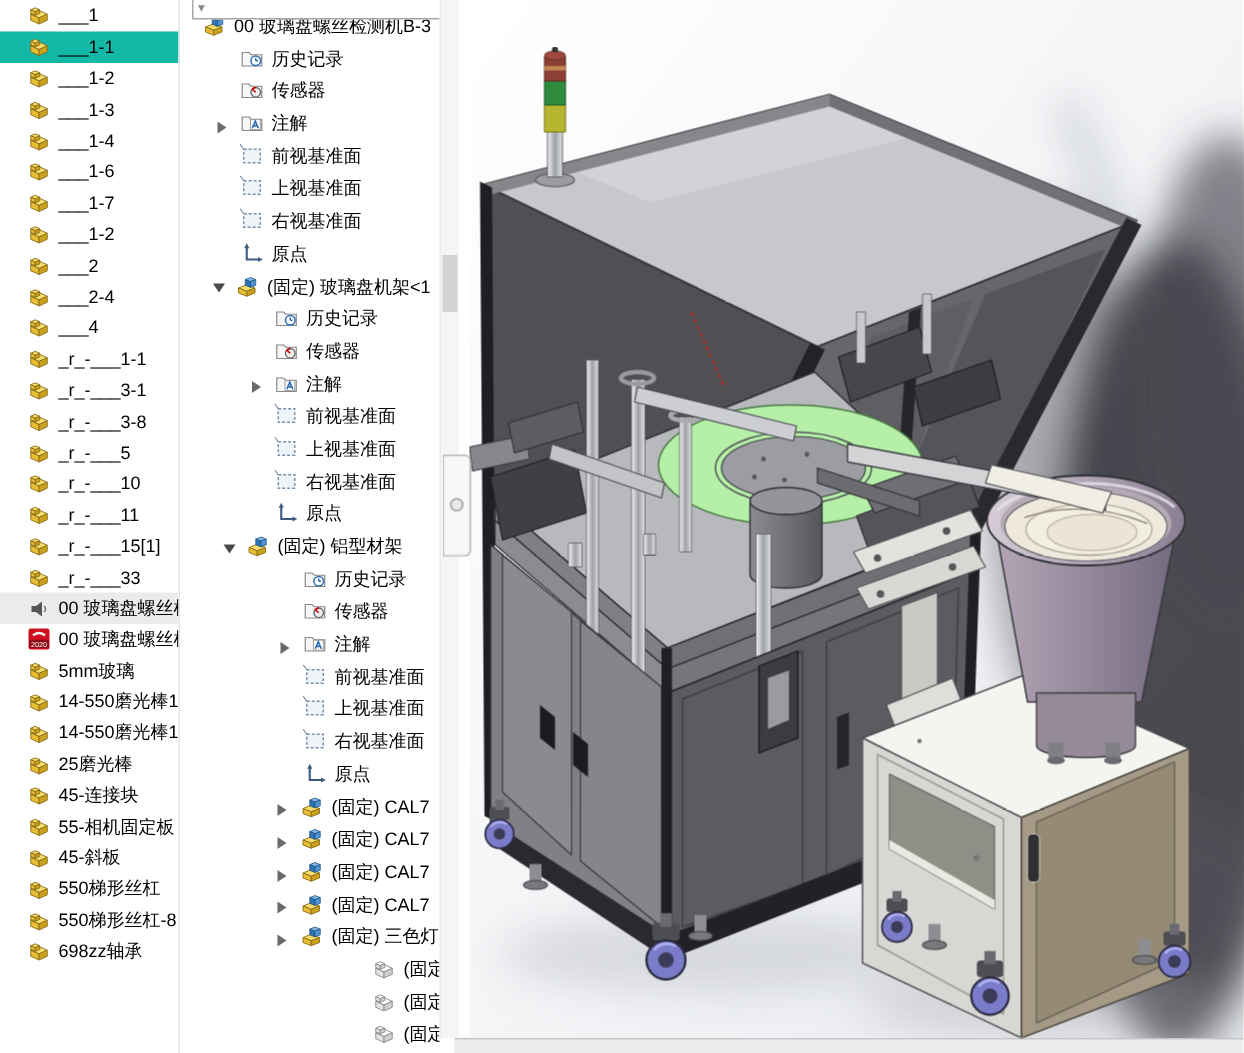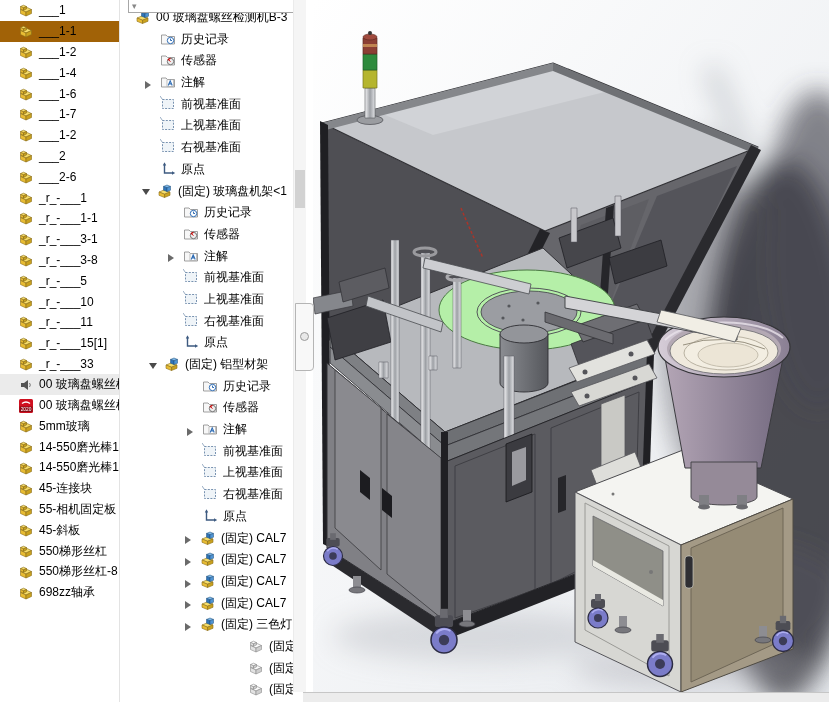--- a/index.html
+++ b/index.html
@@ -3,21 +3,21 @@
 <meta charset="utf-8">
 <style>
   html,body{margin:0;padding:0;background:#fff;}
   #app{position:relative;width:829px;height:702px;overflow:hidden;background:#fff;
        font-family:"Liberation Sans","DejaVu Sans",sans-serif;font-size:12px;color:#000;padding-left:45px;}
 
   
   .file-panel{position:absolute;left:0;top:0;width:119px;height:702px;background:#fff;
               border-right:1px solid #e3e3e3;overflow:hidden;}
   .file-row{display:flex;align-items:center;height:20.8px;padding-left:18px;white-space:nowrap;overflow:hidden;}
-  .file-row.sel{background:#a16207;}
+  .file-row.sel{background:#14b8a6;}
   .file-row.hov{background:#ebebeb;}
   .ficon{width:16px;height:16px;flex:0 0 16px;margin-right:5px;}
   .ficon svg{display:block;width:16px;height:16px;}
 
   
   .tree-panel{position:absolute;left:127px;top:0;width:166px;height:702px;background:#fff;overflow:hidden;}
   .filter-box{position:absolute;left:1px;top:-8px;width:172px;height:21px;border:1px solid #a7a7a7;
               background:#fff;z-index:3;box-sizing:border-box;}
   .filter-box .funnel{position:absolute;left:3px;bottom:1px;font-size:9px;color:#888;}
   .tree-rows{position:absolute;left:0;top:0;width:100%;padding-top:9px;}
@@ -102,20 +102,35 @@
               <g stroke="#8a6d1a" stroke-width=".6" stroke-linejoin="round">
                 <polygon points="2.5,7.5 8,5 13.5,7.5 8,10" fill="#f6dd6b"></polygon>
                 <polygon points="2.5,7.5 8,10 8,14 2.5,11.5" fill="#e8bc33"></polygon>
                 <polygon points="8,10 13.5,7.5 13.5,11.5 8,14" fill="#caa21e"></polygon>
                 <polygon points="2.5,4.5 5.5,3.2 8.5,4.5 5.5,5.8" fill="#f6dd6b"></polygon>
                 <polygon points="2.5,4.5 5.5,5.8 5.5,8.2 2.5,6.9" fill="#e8bc33"></polygon>
                 <polygon points="5.5,5.8 8.5,4.5 8.5,6.9 5.5,8.2" fill="#caa21e"></polygon>
               </g>
             </svg>
           </span>
+          <span>___1-3</span>
+        </div>
+        <div class="file-row">
+          <span class="ficon">
+            <svg viewBox="0 0 16 16">
+              <g stroke="#8a6d1a" stroke-width=".6" stroke-linejoin="round">
+                <polygon points="2.5,7.5 8,5 13.5,7.5 8,10" fill="#f6dd6b"></polygon>
+                <polygon points="2.5,7.5 8,10 8,14 2.5,11.5" fill="#e8bc33"></polygon>
+                <polygon points="8,10 13.5,7.5 13.5,11.5 8,14" fill="#caa21e"></polygon>
+                <polygon points="2.5,4.5 5.5,3.2 8.5,4.5 5.5,5.8" fill="#f6dd6b"></polygon>
+                <polygon points="2.5,4.5 5.5,5.8 5.5,8.2 2.5,6.9" fill="#e8bc33"></polygon>
+                <polygon points="5.5,5.8 8.5,4.5 8.5,6.9 5.5,8.2" fill="#caa21e"></polygon>
+              </g>
+            </svg>
+          </span>
           <span>___1-4</span>
         </div>
         <div class="file-row">
           <span class="ficon">
             <svg viewBox="0 0 16 16">
               <g stroke="#8a6d1a" stroke-width=".6" stroke-linejoin="round">
                 <polygon points="2.5,7.5 8,5 13.5,7.5 8,10" fill="#f6dd6b"></polygon>
                 <polygon points="2.5,7.5 8,10 8,14 2.5,11.5" fill="#e8bc33"></polygon>
                 <polygon points="8,10 13.5,7.5 13.5,11.5 8,14" fill="#caa21e"></polygon>
                 <polygon points="2.5,4.5 5.5,3.2 8.5,4.5 5.5,5.8" fill="#f6dd6b"></polygon>
@@ -177,36 +192,36 @@
               <g stroke="#8a6d1a" stroke-width=".6" stroke-linejoin="round">
                 <polygon points="2.5,7.5 8,5 13.5,7.5 8,10" fill="#f6dd6b"></polygon>
                 <polygon points="2.5,7.5 8,10 8,14 2.5,11.5" fill="#e8bc33"></polygon>
                 <polygon points="8,10 13.5,7.5 13.5,11.5 8,14" fill="#caa21e"></polygon>
                 <polygon points="2.5,4.5 5.5,3.2 8.5,4.5 5.5,5.8" fill="#f6dd6b"></polygon>
                 <polygon points="2.5,4.5 5.5,5.8 5.5,8.2 2.5,6.9" fill="#e8bc33"></polygon>
                 <polygon points="5.5,5.8 8.5,4.5 8.5,6.9 5.5,8.2" fill="#caa21e"></polygon>
               </g>
             </svg>
           </span>
-          <span>___2-6</span>
-        </div>
-        <div class="file-row">
-          <span class="ficon">
-            <svg viewBox="0 0 16 16">
-              <g stroke="#8a6d1a" stroke-width=".6" stroke-linejoin="round">
-                <polygon points="2.5,7.5 8,5 13.5,7.5 8,10" fill="#f6dd6b"></polygon>
-                <polygon points="2.5,7.5 8,10 8,14 2.5,11.5" fill="#e8bc33"></polygon>
-                <polygon points="8,10 13.5,7.5 13.5,11.5 8,14" fill="#caa21e"></polygon>
-                <polygon points="2.5,4.5 5.5,3.2 8.5,4.5 5.5,5.8" fill="#f6dd6b"></polygon>
-                <polygon points="2.5,4.5 5.5,5.8 5.5,8.2 2.5,6.9" fill="#e8bc33"></polygon>
-                <polygon points="5.5,5.8 8.5,4.5 8.5,6.9 5.5,8.2" fill="#caa21e"></polygon>
-              </g>
-            </svg>
-          </span>
-          <span>_r_-___1</span>
+          <span>___2-4</span>
+        </div>
+        <div class="file-row">
+          <span class="ficon">
+            <svg viewBox="0 0 16 16">
+              <g stroke="#8a6d1a" stroke-width=".6" stroke-linejoin="round">
+                <polygon points="2.5,7.5 8,5 13.5,7.5 8,10" fill="#f6dd6b"></polygon>
+                <polygon points="2.5,7.5 8,10 8,14 2.5,11.5" fill="#e8bc33"></polygon>
+                <polygon points="8,10 13.5,7.5 13.5,11.5 8,14" fill="#caa21e"></polygon>
+                <polygon points="2.5,4.5 5.5,3.2 8.5,4.5 5.5,5.8" fill="#f6dd6b"></polygon>
+                <polygon points="2.5,4.5 5.5,5.8 5.5,8.2 2.5,6.9" fill="#e8bc33"></polygon>
+                <polygon points="5.5,5.8 8.5,4.5 8.5,6.9 5.5,8.2" fill="#caa21e"></polygon>
+              </g>
+            </svg>
+          </span>
+          <span>___4</span>
         </div>
         <div class="file-row">
           <span class="ficon">
             <svg viewBox="0 0 16 16">
               <g stroke="#8a6d1a" stroke-width=".6" stroke-linejoin="round">
                 <polygon points="2.5,7.5 8,5 13.5,7.5 8,10" fill="#f6dd6b"></polygon>
                 <polygon points="2.5,7.5 8,10 8,14 2.5,11.5" fill="#e8bc33"></polygon>
                 <polygon points="8,10 13.5,7.5 13.5,11.5 8,14" fill="#caa21e"></polygon>
                 <polygon points="2.5,4.5 5.5,3.2 8.5,4.5 5.5,5.8" fill="#f6dd6b"></polygon>
                 <polygon points="2.5,4.5 5.5,5.8 5.5,8.2 2.5,6.9" fill="#e8bc33"></polygon>
@@ -378,20 +393,35 @@
                 <polygon points="2.5,7.5 8,5 13.5,7.5 8,10" fill="#f6dd6b"></polygon>
                 <polygon points="2.5,7.5 8,10 8,14 2.5,11.5" fill="#e8bc33"></polygon>
                 <polygon points="8,10 13.5,7.5 13.5,11.5 8,14" fill="#caa21e"></polygon>
                 <polygon points="2.5,4.5 5.5,3.2 8.5,4.5 5.5,5.8" fill="#f6dd6b"></polygon>
                 <polygon points="2.5,4.5 5.5,5.8 5.5,8.2 2.5,6.9" fill="#e8bc33"></polygon>
                 <polygon points="5.5,5.8 8.5,4.5 8.5,6.9 5.5,8.2" fill="#caa21e"></polygon>
               </g>
             </svg>
           </span>
           <span>14-550磨光棒1-1</span>
+        </div>
+        <div class="file-row">
+          <span class="ficon">
+            <svg viewBox="0 0 16 16">
+              <g stroke="#8a6d1a" stroke-width=".6" stroke-linejoin="round">
+                <polygon points="2.5,7.5 8,5 13.5,7.5 8,10" fill="#f6dd6b"></polygon>
+                <polygon points="2.5,7.5 8,10 8,14 2.5,11.5" fill="#e8bc33"></polygon>
+                <polygon points="8,10 13.5,7.5 13.5,11.5 8,14" fill="#caa21e"></polygon>
+                <polygon points="2.5,4.5 5.5,3.2 8.5,4.5 5.5,5.8" fill="#f6dd6b"></polygon>
+                <polygon points="2.5,4.5 5.5,5.8 5.5,8.2 2.5,6.9" fill="#e8bc33"></polygon>
+                <polygon points="5.5,5.8 8.5,4.5 8.5,6.9 5.5,8.2" fill="#caa21e"></polygon>
+              </g>
+            </svg>
+          </span>
+          <span>25磨光棒</span>
         </div>
         <div class="file-row">
           <span class="ficon">
             <svg viewBox="0 0 16 16">
               <g stroke="#8a6d1a" stroke-width=".6" stroke-linejoin="round">
                 <polygon points="2.5,7.5 8,5 13.5,7.5 8,10" fill="#f6dd6b"></polygon>
                 <polygon points="2.5,7.5 8,10 8,14 2.5,11.5" fill="#e8bc33"></polygon>
                 <polygon points="8,10 13.5,7.5 13.5,11.5 8,14" fill="#caa21e"></polygon>
                 <polygon points="2.5,4.5 5.5,3.2 8.5,4.5 5.5,5.8" fill="#f6dd6b"></polygon>
                 <polygon points="2.5,4.5 5.5,5.8 5.5,8.2 2.5,6.9" fill="#e8bc33"></polygon>

